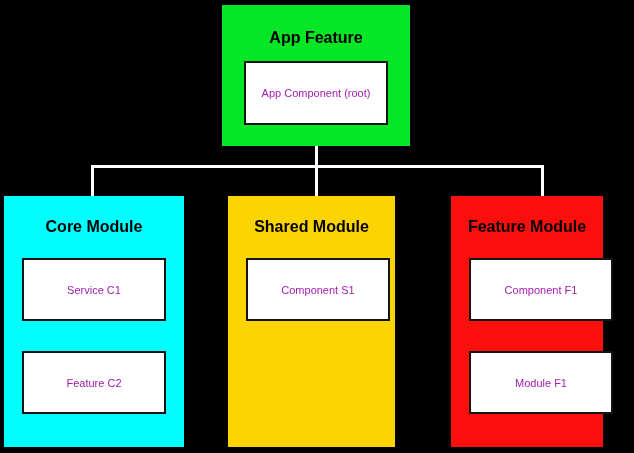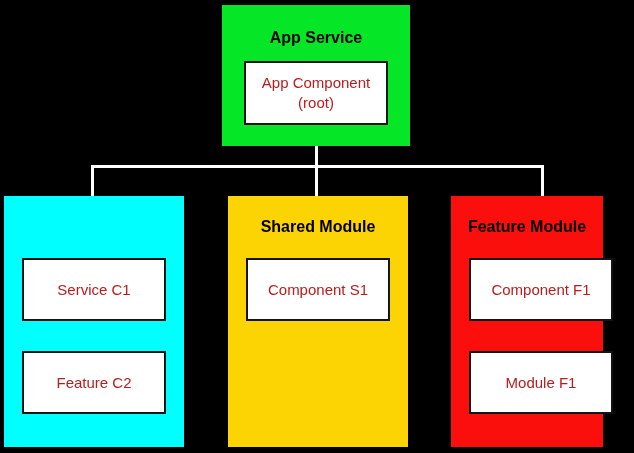--- a/index.html
+++ b/index.html
@@ -28,21 +28,21 @@
   .conn-drop-m  { left: 315px; top: 165px; height: 31px; }
   .conn-drop-r  { left: 541px; top: 165px; height: 31px; }
 
   
   .module {
     position: absolute;
     box-sizing: border-box;
   }
   .module-app     { left: 222px; top: 5px;   width: 188px; height: 141px; background: #05e626; }
   .module-core    { left: 4px;   top: 196px; width: 180px; height: 251px; background: #00ffff; }
-  .module-shared  { left: 228px; top: 196px; width: 180px; height: 251px; background: #fcd303; }
+  .module-shared  { left: 228px; top: 196px; width: 167px; height: 251px; background: #fcd303; }
   .module-feature { left: 451px; top: 196px; width: 152px; height: 251px; background: #fa0f0c; }
 
   .module-title {
     position: absolute;
     left: 0;
     width: 100%;
     text-align: center;
     font-size: 16px;
     font-weight: bold;
     color: #000000;
@@ -56,22 +56,22 @@
   
   .node {
     position: absolute;
     box-sizing: border-box;
     background: #ffffff;
     border: 2px solid #141414;
     display: flex;
     align-items: center;
     justify-content: center;
     text-align: center;
-    font-size: 15px;
-    color: #b91c1c;
+    font-size: 11px;
+    color: #a21caf;
     line-height: 20px;
     padding: 10px 8px;
   }
   .module-app .node-1 { left: 22px; top: 56px; width: 144px; height: 64px; }
   .module-core .node-1,
   .module-shared .node-1,
   .module-feature .node-1 { left: 18px; top: 62px;  width: 144px; height: 63px; }
   .module-core .node-2,
   .module-shared .node-2,
   .module-feature .node-2 { left: 18px; top: 155px; width: 144px; height: 63px; }
@@ -81,27 +81,28 @@
 
 <div class="canvas">
 
   <div class="conn v conn-stem"></div>
   <div class="conn h conn-rail"></div>
   <div class="conn v conn-drop-l"></div>
   <div class="conn v conn-drop-m"></div>
   <div class="conn v conn-drop-r"></div>
 
   <div class="module module-app">
-    <div class="module-title">App Service</div>
+    <div class="module-title">App Feature</div>
     <div class="node node-1">
       <span>App Component (root)</span>
     </div>
   </div>
 
   <div class="module module-core">
+    <div class="module-title">Core Module</div>
     <div class="node node-1">
       <span>Service C1</span>
     </div>
     <div class="node node-2">
       <span>Feature C2</span>
     </div>
   </div>
 
   <div class="module module-shared">
     <div class="module-title">Shared Module</div>

